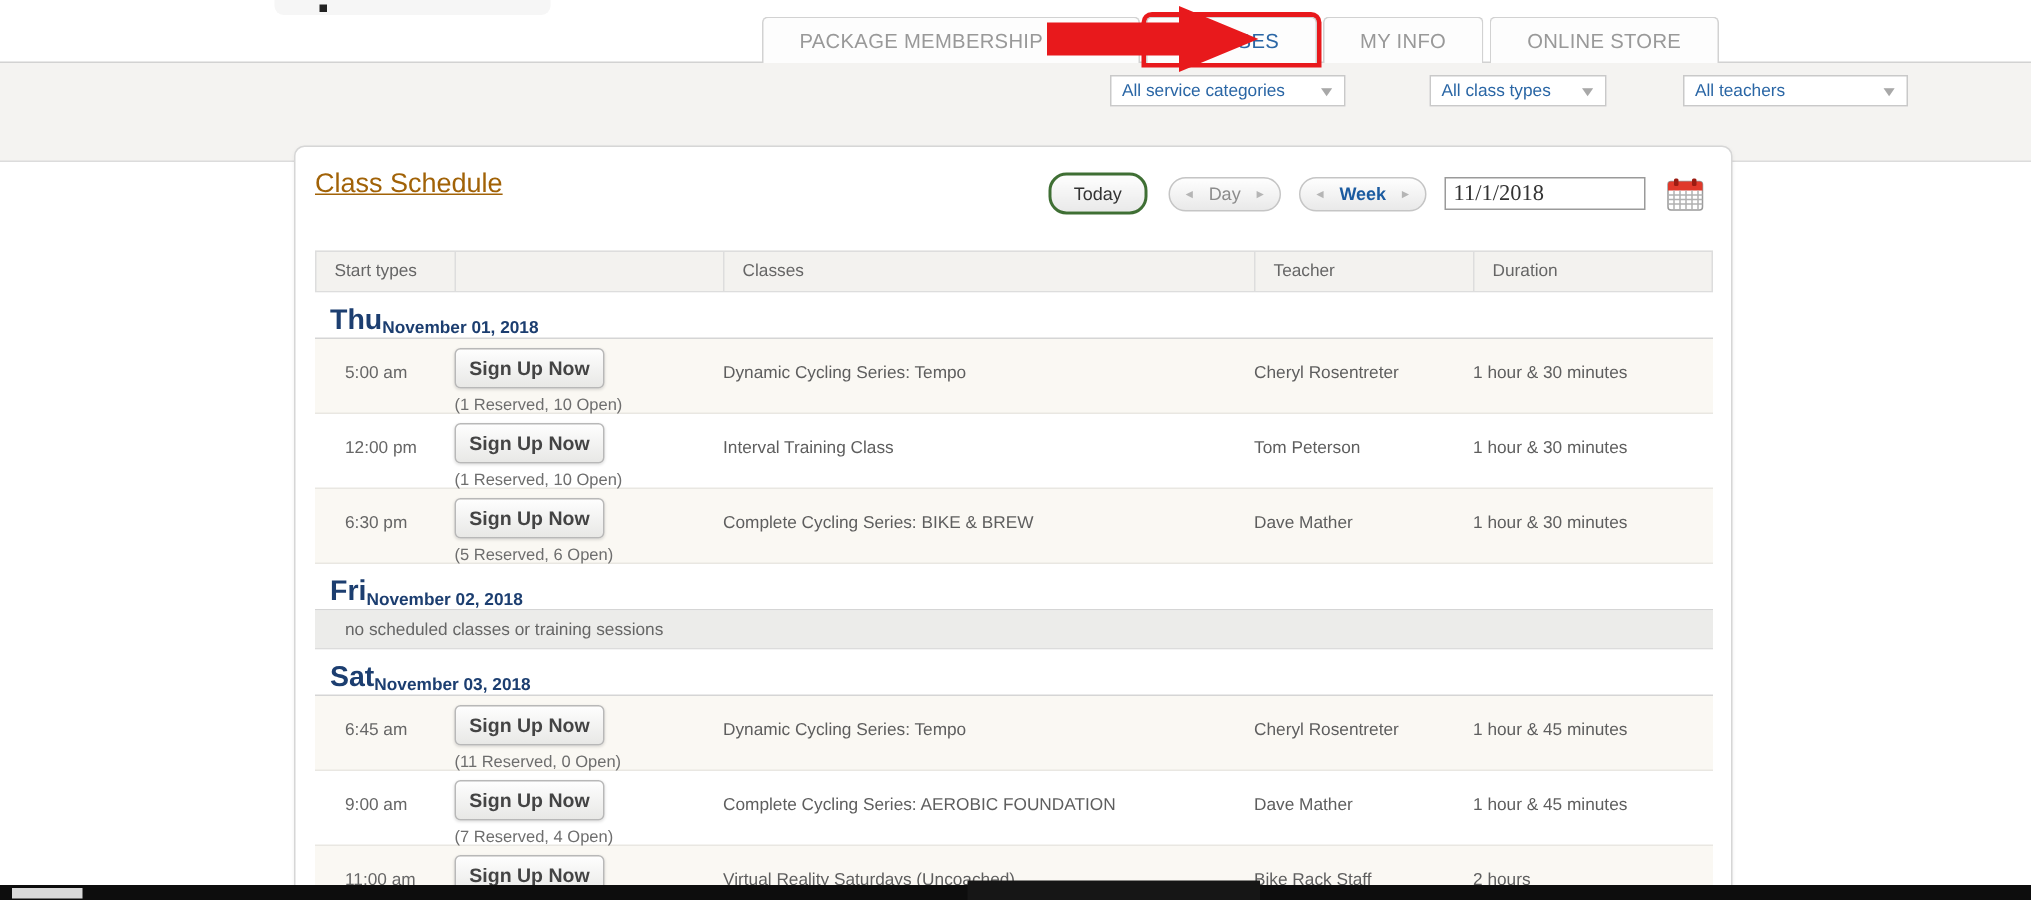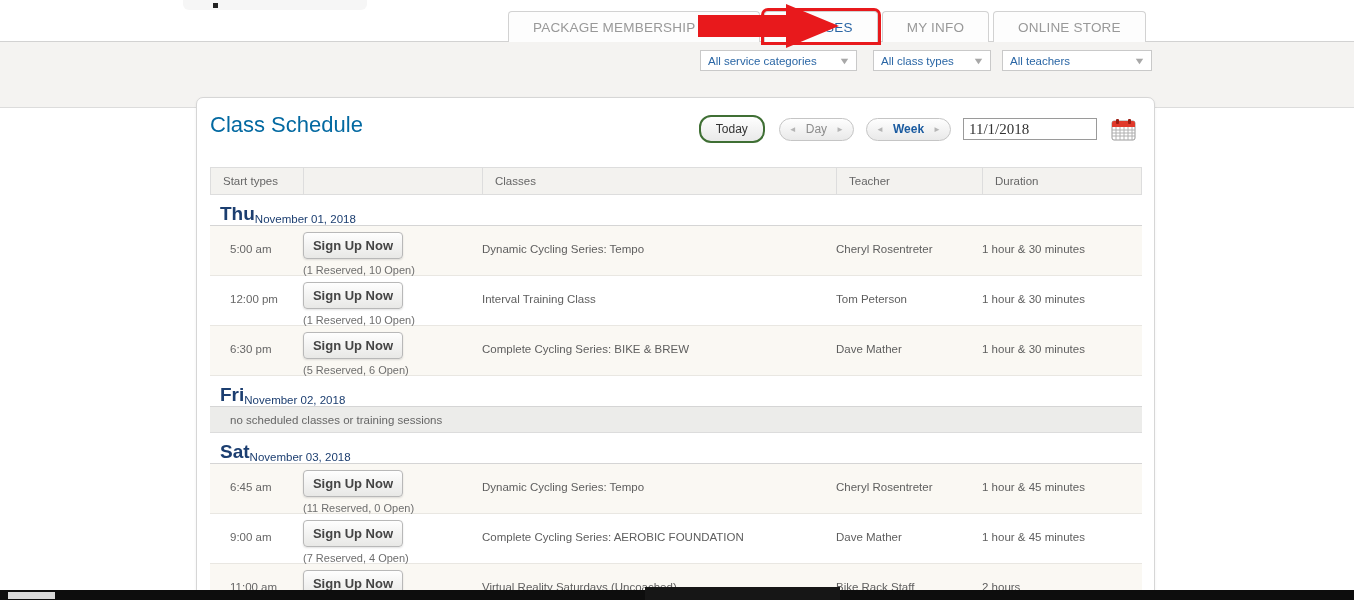--- a/index.html
+++ b/index.html
@@ -21,30 +21,30 @@
   .tab.highlight { box-shadow:0 0 0 3px #e8191c; position:relative; z-index:4; }
   .tab.first { width:252px; overflow:hidden; }
 
   .arrow-callout { position:absolute; left:698px; top:3px; z-index:6; pointer-events:none; }
 
   
   .band { position:absolute; left:0; top:42px; width:1354px; height:66px;
     background:#f4f3f1; border-bottom:1px solid #dcdcdc; }
   .filters { position:absolute; left:700px; top:8px; display:flex; }
   .filter { height:21px; background:#fff; border:1px solid #c9c9c9; display:flex;
-    align-items:center; justify-content:space-between; padding:0 7px; cursor:pointer; }
+    align-items:center; justify-content:space-between; padding:0 7px; cursor:pointer;margin-left:40px; }
   .filter .flabel { color:#2a66a5; font-size:11.5px; }
   .filter .caret { color:#a8a8a8; font-size:9px; transform:scaleX(1.4); }
   .f1 { width:157px; margin-right:16px; } .f2 { width:118px; margin-right:11px; } .f3 { width:150px; }
 
   
   .panel { position:absolute; left:196px; top:97px; width:959px; height:510px;
     background:#fff; border:1px solid #d6d6d6; border-radius:7px 7px 0 0; z-index:2;
     box-shadow:0 1px 3px rgba(0,0,0,.06); }
-  .panel-title { position:absolute; left:13px; top:14px; font-size:22px; color:#0369a1; }
+  .panel-title { position:absolute; left:13px; top:14px; font-size:18px; color:#a16207;text-decoration:underline; }
 
   .controls { position:absolute; right:18px; top:17px; display:flex; align-items:center; }
   .pill { height:23px; border-radius:12px; display:flex; align-items:center;
     background:linear-gradient(#fefefe,#e9e9e9); cursor:pointer; font-size:12px; }
   .pill-today { border:2px solid #3f6f34; padding:12px 15px; color:#333; margin-right:14px; }
   .pill-nav { border:1px solid #c5c5c5; padding:0 9px; gap:9px; margin-right:12px; }
   .pill-nav .navlabel { color:#8c8c8c; }
   .pill-nav.week .navlabel { color:#1b5ba0; font-weight:bold; }
   .pill-nav .navarrow { color:#b5b5b5; font-size:8px; cursor:pointer; }
   .date-input { width:134px; height:22px; border:1px solid #9a9a9a; padding:0 5px;
@@ -55,21 +55,21 @@
   .table { position:absolute; left:13px; top:69px; width:932px; }
   .grid-row { display:grid; grid-template-columns:93px 179px 354px 146px 1fr; }
   .thead { background:#f3f2ef; border:1px solid #ddd; height:28px; }
   .thead .th { line-height:26px; padding-left:12px; font-size:11.5px; color:#666;
     border-right:1px solid #ddd; }
   .thead .th:last-child { border-right:none; }
 
   .day-header { height:31px; display:flex; align-items:flex-end; gap:0;
     padding-left:10px; border-bottom:1px solid #d5d5d5; background:#fff; }
   .day-name { font-size:19px; font-weight:bold; color:#1c3e70; }
-  .day-date { font-size:11.5px; font-weight:normal; color:#1c3e70; }
+  .day-date { font-size:11.5px; font-weight:bold; color:#1c3e70; }
 
   .class-row { height:50px; border-bottom:1px solid #e9e7e2; }
   .class-row.alt { background:#faf8f3; }
   .cell { font-size:11.5px; color:#5e5e5e; padding-top:17px; }
   .cell.time { padding-left:20px; color:#666; }
   .cell.signup { padding-top:6px; }
   .signup-btn { width:100px; height:27px; border:1px solid #b8b8b8; border-radius:4px;
     background:linear-gradient(#fefefe,#e8e8e6); font-family:"Liberation Sans",sans-serif;
     font-weight:bold; color:#444; font-size:13px; cursor:pointer;
     box-shadow:0 1px 2px rgba(0,0,0,.12); }

